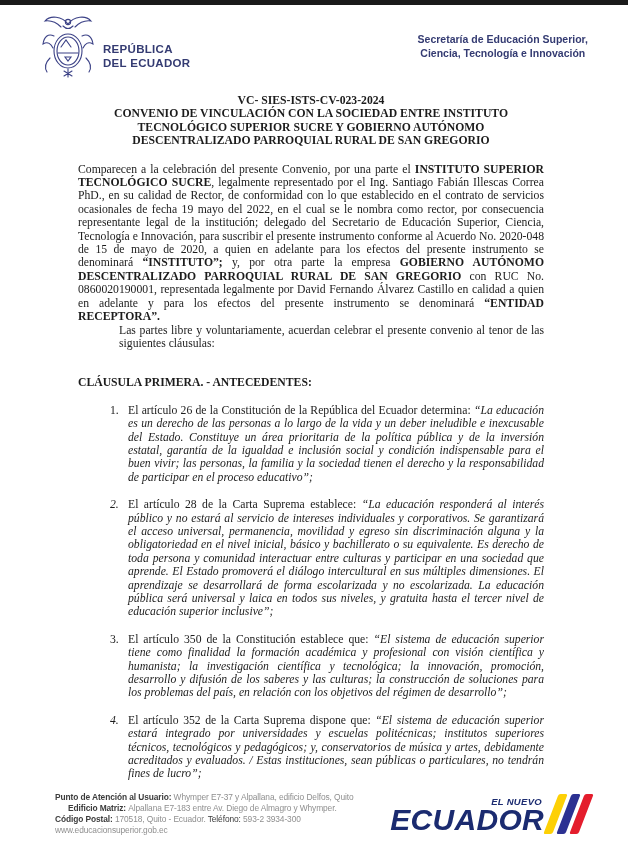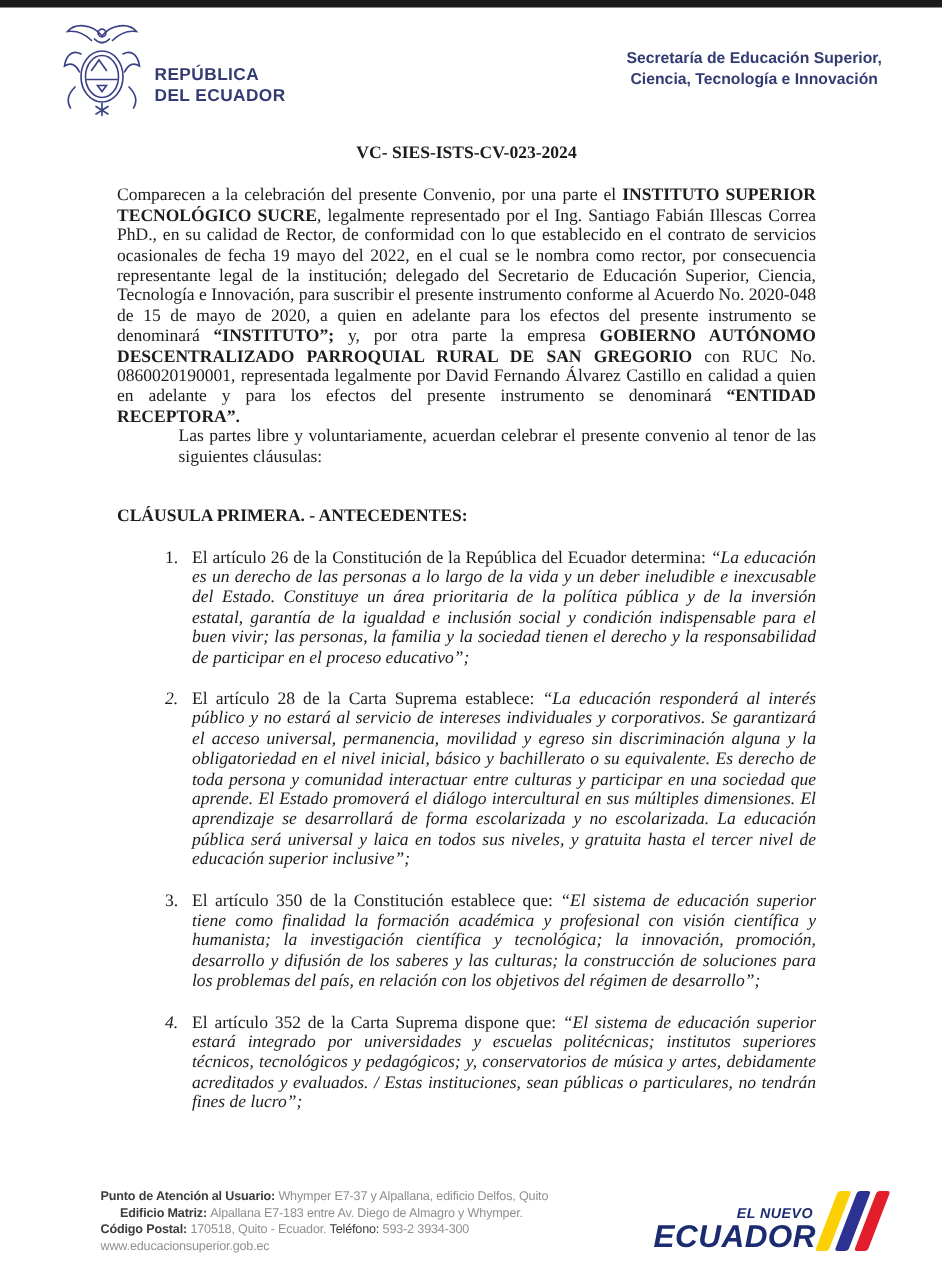--- a/index.html
+++ b/index.html
@@ -28,36 +28,36 @@
   .para { text-align:justify; margin-top:15px; }
   .para-follow { text-align:justify;margin-left:41px; }
   .clause-heading { font-weight:bold; margin-top:26px; }
   .ant-list { margin-top:14px; }
   .ant-item { display:flex; margin-bottom:14px; }
   .ant-num { width:18px; margin-left:32px; flex-shrink:0; }
   .ant-body { flex:1; text-align:justify; }
 
   
   .footer {
-    position:absolute; left:12px; right:0; bottom:10px;
+    position:absolute; left:0; right:0; bottom:10px;
     display:flex; justify-content:space-between; align-items:center;
     padding:0 36px 0 55px;
   }
   .footer-left {
     font-family:"Liberation Sans", sans-serif; font-size:8.4px;
     line-height:11px; color:#8f8f8f; letter-spacing:-0.1px;
   }
   .footer-left .lbl { font-weight:bold; color:#3c3c3c; }
   .logo { display:flex; align-items:flex-end; }
   .logo-text {
     font-family:"Liberation Sans", sans-serif; font-weight:bold; font-style:italic;
     color:#1b2b70; text-align:right; line-height:0.92; letter-spacing:0.3px;
   }
   .logo-elnuevo { font-size:9.5px; padding-right:2px; }
-  .logo-ecuador { font-size:21px; }
+  .logo-ecuador { font-size:30px; }
   .stripes { display:flex; gap:4px; margin-left:7px; margin-right:6px; }
   .stripe { width:9px; height:40px; transform:skewX(-21deg); border-radius:2px; }
 </style>
 </head>
 <body>
 
 <div class="top-bar"></div>
 
 <div class="header">
   <div class="brand">
@@ -88,20 +88,21 @@
     </div>
   </div>
   <div class="secretariat">
     <div>Secretaría de Educación Superior,</div>
     <div>Ciencia, Tecnología e Innovación</div>
   </div>
 </div>
 
 <div class="content">
   <div class="doc-head">VC- SIES-ISTS-CV-023-2024</div>
+  <div class="doc-head">CONVENIO DE VINCULACIÓN CON LA SOCIEDAD ENTRE INSTITUTO TECNOLÓGICO SUPERIOR SUCRE Y GOBIERNO AUTÓNOMO DESCENTRALIZADO PARROQUIAL RURAL DE SAN GREGORIO</div>
 
   <p class="para"><span>Comparecen a la celebración del presente Convenio, por una parte el </span><span class="lbl" style="font-weight: bold;">INSTITUTO SUPERIOR TECNOLÓGICO SUCRE</span><span>, legalmente representado por el Ing. Santiago Fabián Illescas Correa PhD., en su calidad de Rector, de conformidad con lo que establecido en el contrato de servicios ocasionales de fecha 19 mayo del 2022, en el cual se le nombra como rector, por consecuencia representante legal de la institución; delegado del Secretario de Educación Superior, Ciencia, Tecnología e Innovación, para suscribir el presente instrumento conforme al Acuerdo No. 2020-048 de 15 de mayo de 2020, a quien en adelante para los efectos del presente instrumento se denominará </span><span class="lbl" style="font-weight: bold;">“INSTITUTO”;</span><span> y, por otra parte la empresa </span><span class="lbl" style="font-weight: bold;">GOBIERNO AUTÓNOMO DESCENTRALIZADO PARROQUIAL RURAL DE SAN GREGORIO</span><span> con RUC No. 0860020190001, representada legalmente por David Fernando Álvarez Castillo en calidad a quien en adelante y para los efectos del presente instrumento se denominará </span><span class="lbl" style="font-weight: bold;">“ENTIDAD RECEPTORA”.</span></p>
   <p class="para-follow"><span>Las partes libre y voluntariamente, acuerdan celebrar el presente convenio al tenor de las siguientes cláusulas:</span></p>
 
   <div class="clause-heading">CLÁUSULA PRIMERA. - ANTECEDENTES:</div>
 
   <div class="ant-list">
     <div class="ant-item">
       <span class="ant-num"><span>1.</span></span>
       <div class="ant-body"><span>El artículo 26 de la Constitución de la República del Ecuador determina: </span><span style="font-style: italic;">“La educación es un derecho de las personas a lo largo de la vida y un deber ineludible e inexcusable del Estado. Constituye un área prioritaria de la política pública y de la inversión estatal, garantía de la igualdad e inclusión social y condición indispensable para el buen vivir; las personas, la familia y la sociedad tienen el derecho y la responsabilidad de participar en el proceso educativo”;</span></div>

